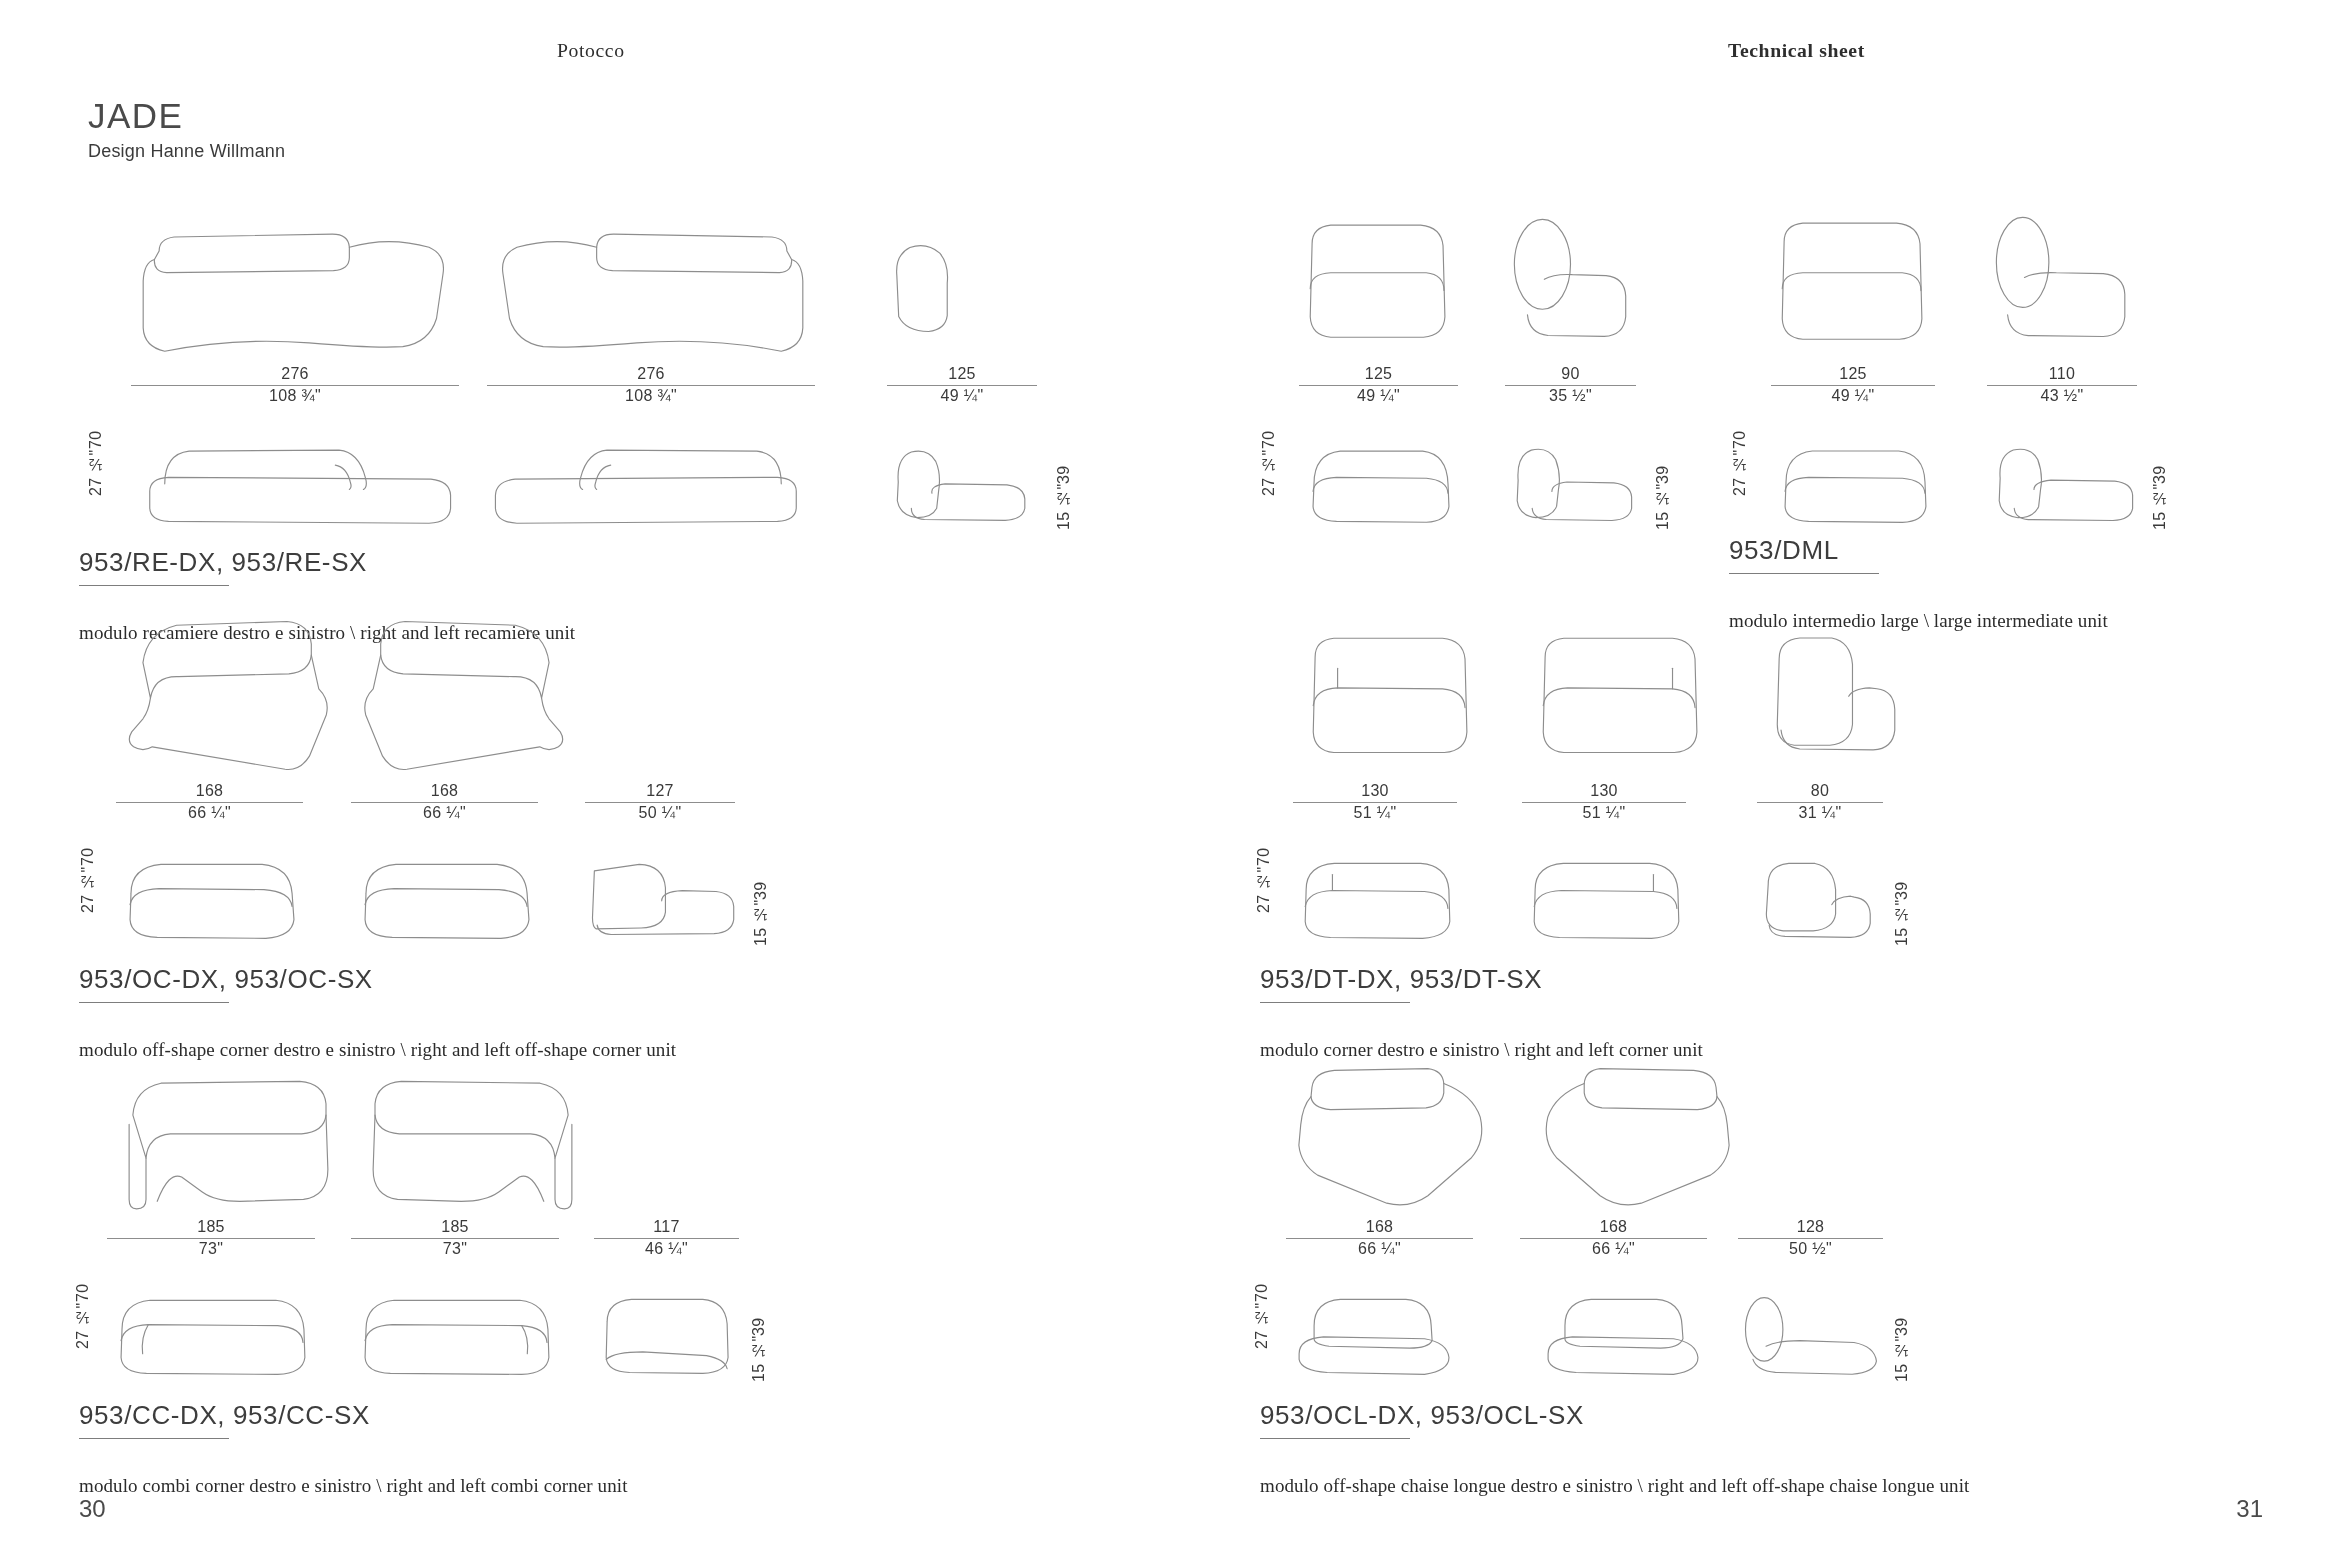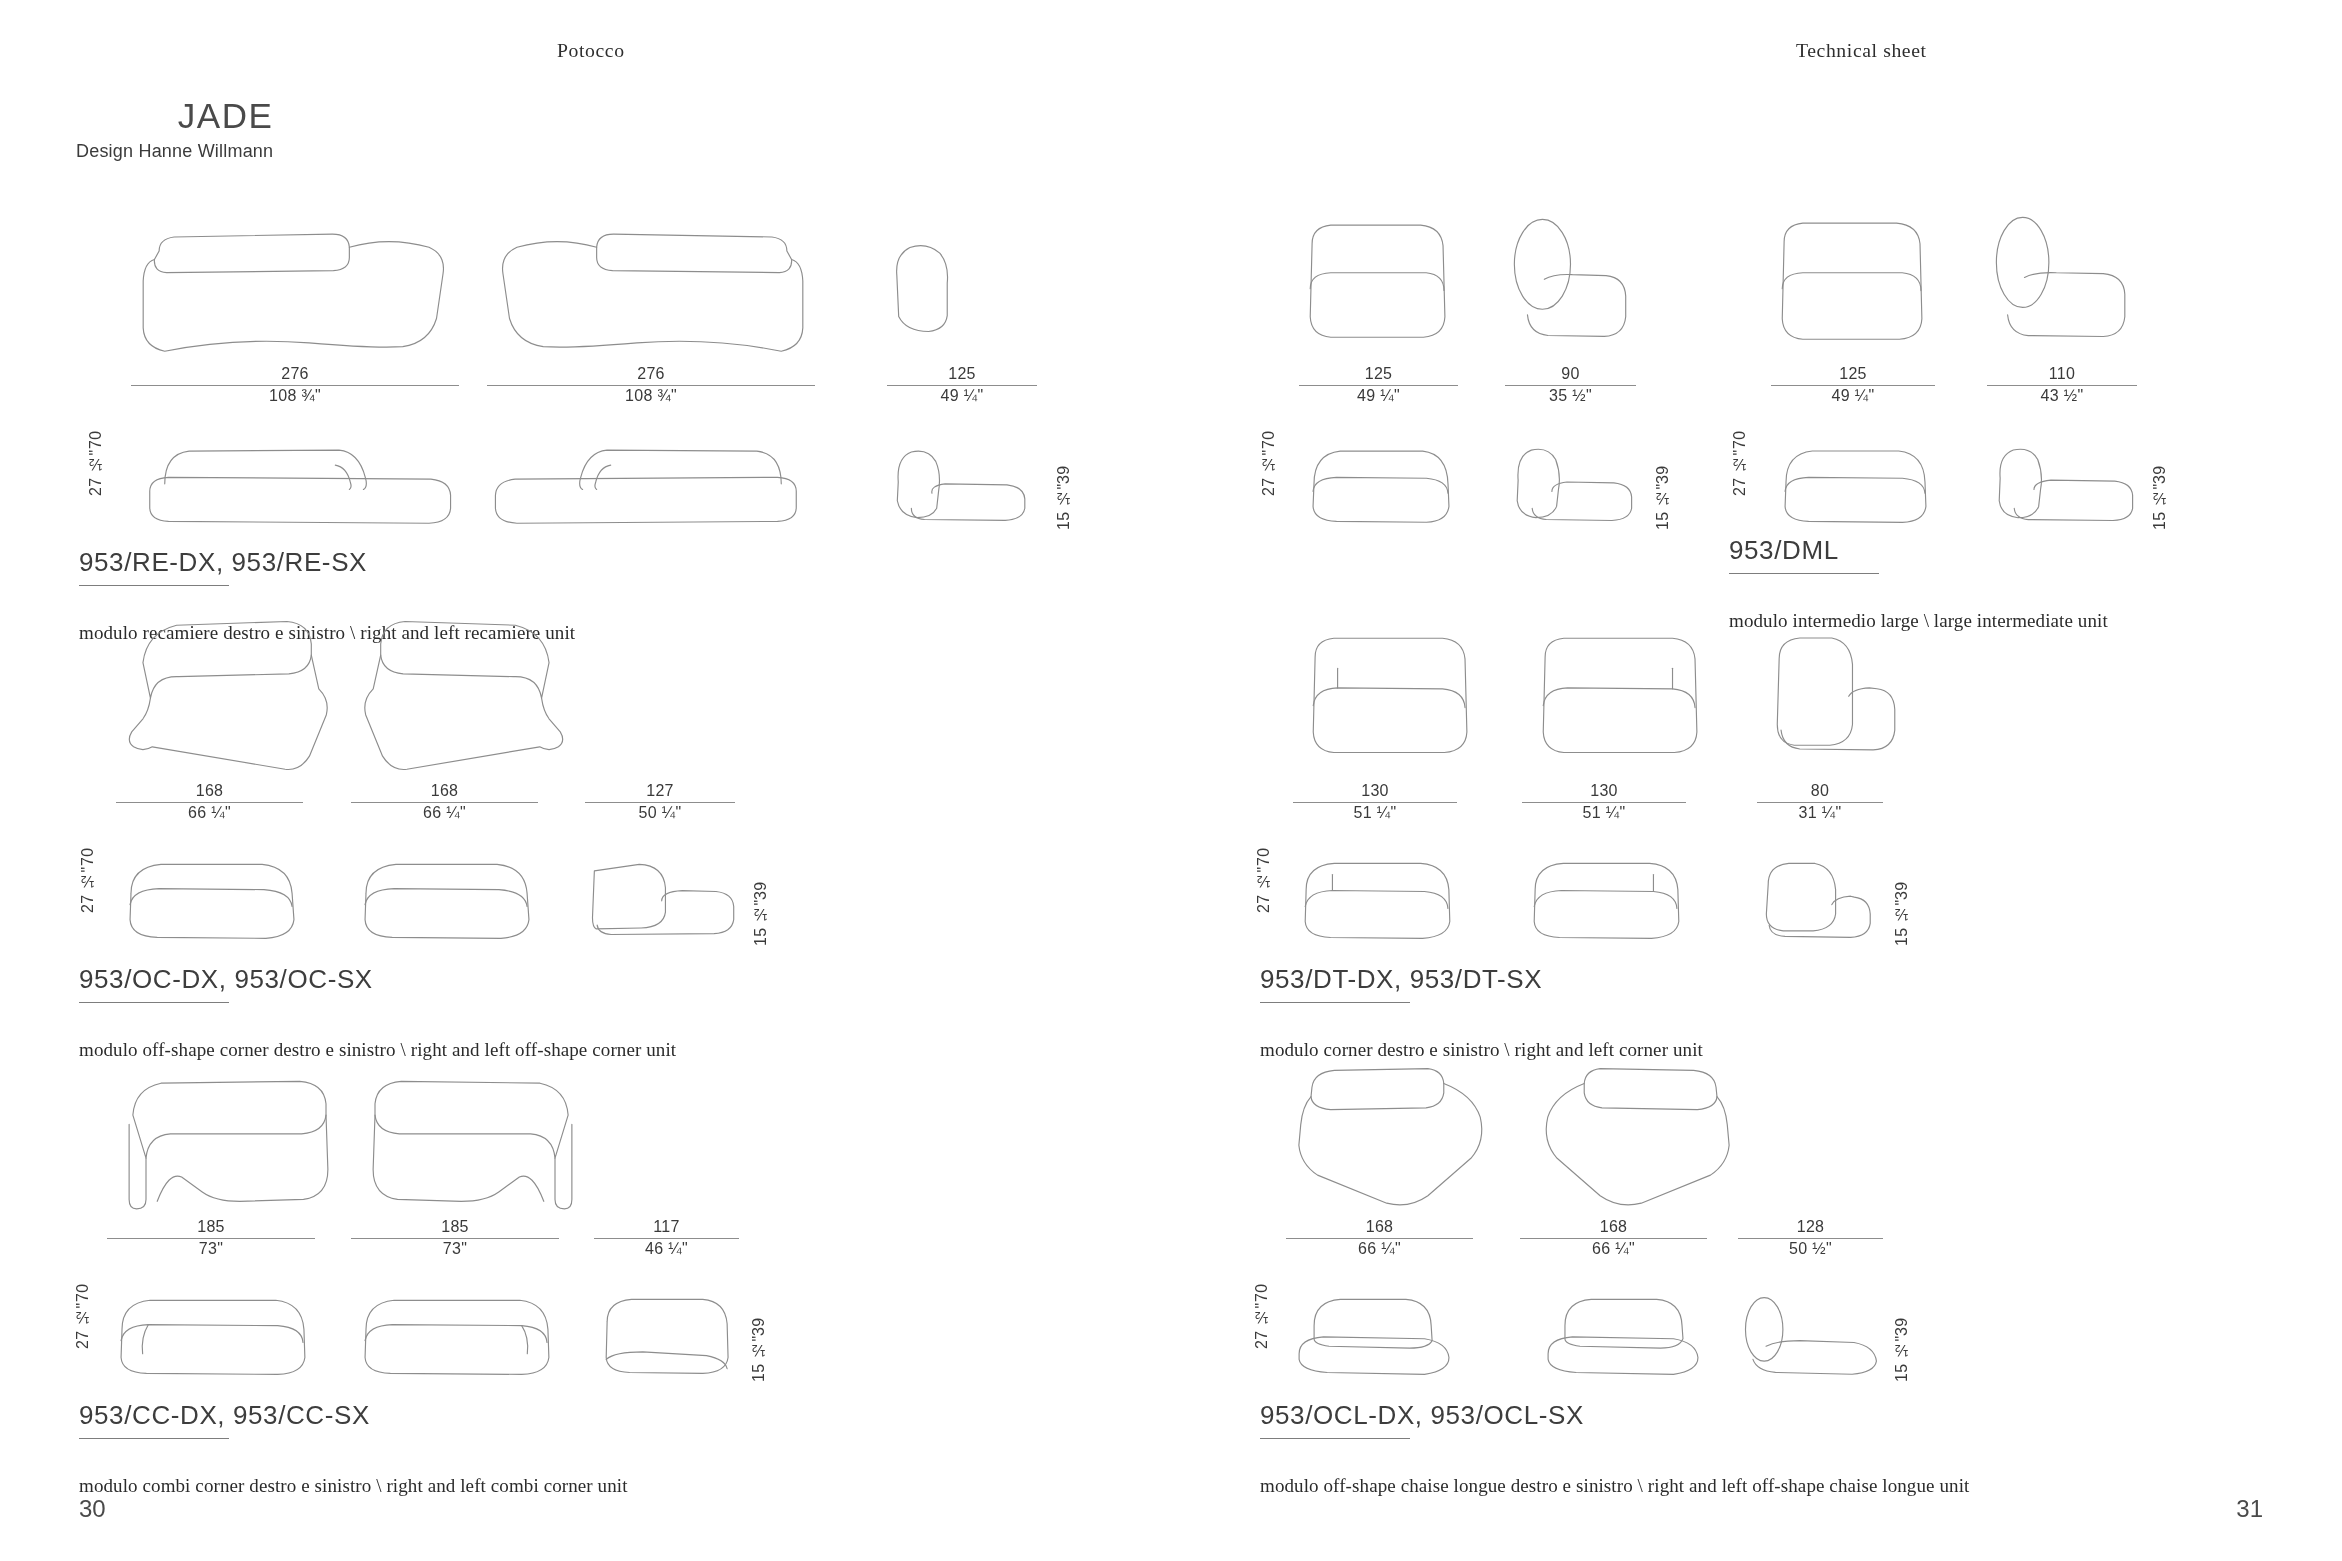--- a/index.html
+++ b/index.html
@@ -8,24 +8,24 @@
     font-family:"Liberation Sans", sans-serif;color:#3a3a3a;
   }
   .page{position:absolute;inset:0;}
 
   
   .runhead{
     position:absolute;top:39px;font-family:"Liberation Serif", serif;
     font-size:19.7px;color:#2e2e2e;letter-spacing:0.6px;
   }
   .runhead.left{left:557px;}
-  .runhead.right{left:1796px;}
+  .runhead.right{left:1728px;font-weight:bold;}
 
   
-  .title-block{position:absolute;left:76px;top:98px;text-align:right;}
+  .title-block{position:absolute;left:88px;top:98px;}
   .title{font-size:35px;color:#4a4a4a;letter-spacing:1.5px;line-height:1;font-weight:400;}
   .subtitle{margin-top:8.4px;font-size:18px;color:#3b3b3b;letter-spacing:0.2px;}
 
   
   .folio{position:absolute;bottom:39px;font-size:24px;color:#4a4a4a;}
   .folio.left{left:79px;}
   .folio.right{right:79px;}
 
   
   .group{position:absolute;}

